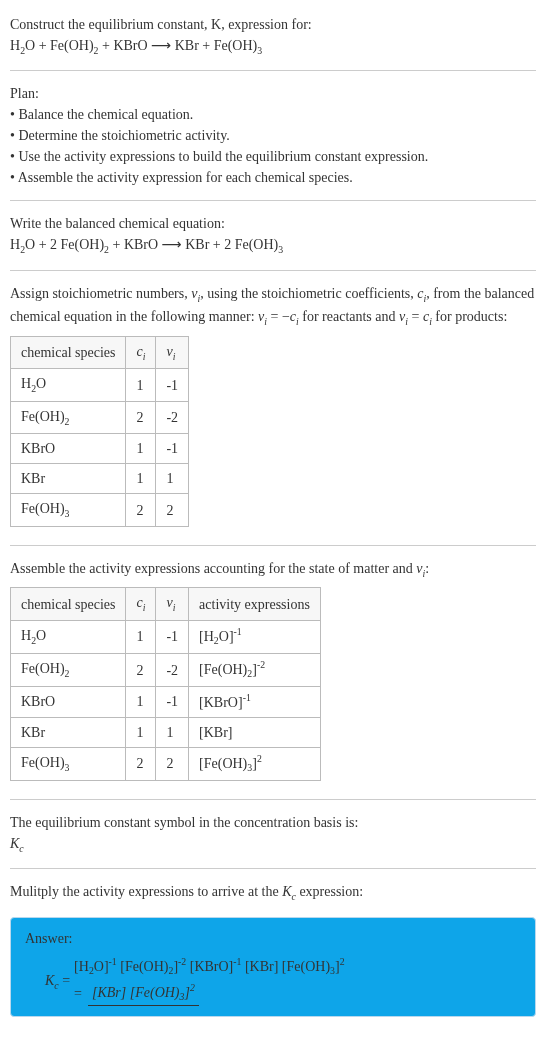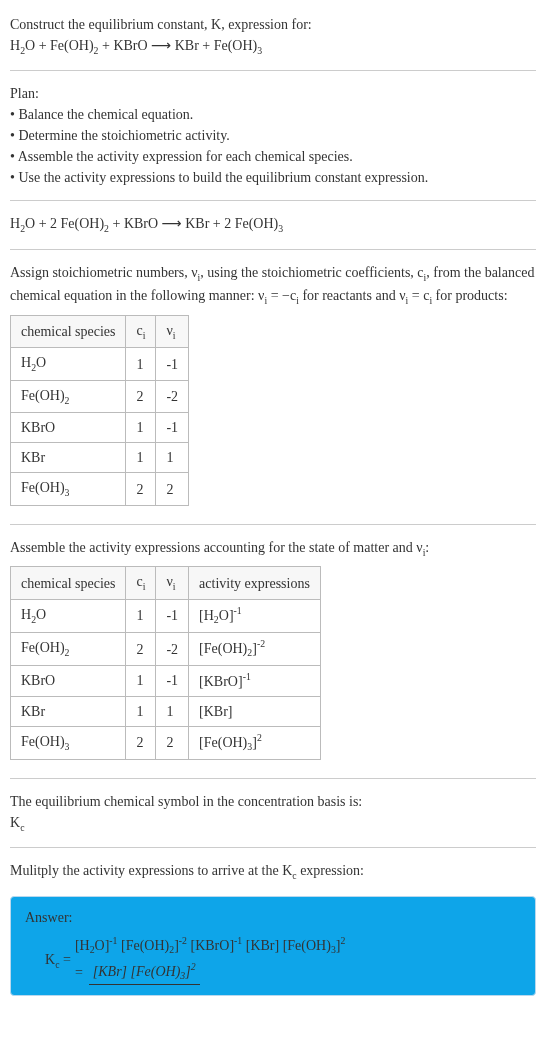--- a/index.html
+++ b/index.html
@@ -44,20 +44,21 @@
     background: #0ea5e9;
     border: 1px solid #b8d8ee;
     border-radius: 4px;
     padding: 10px 14px;
     margin-top: 6px;
   }
   .answer-box .label {
     margin-bottom: 6px;
   }
   .italic {
+    font-style: italic;
   }
   .frac {
     display: inline-block;
     vertical-align: middle;
     text-align: center;
   }
   .frac .num {
     display: block;
     border-bottom: 1px solid #333;
     padding: 0 4px;
@@ -91,27 +92,28 @@
     <div><span>Construct the equilibrium constant, K, expression for:</span></div>
     <div>H<sub>2</sub>O + Fe(OH)<sub>2</sub> + KBrO ⟶ KBr + Fe(OH)<sub>3</sub></div>
   </div>
 
   <hr class="sep">
 
   <div class="section">
     <div><span>Plan:</span></div>
     <div><span>• Balance the chemical equation.</span></div>
     <div><span>• Determine the stoichiometric activity.</span></div>
+    <div><span>• Use the activity expressions to build the equilibrium constant expression.</span></div>
     <div><span>• Assemble the activity expression for each chemical species.</span></div>
-    <div><span>• Use the activity expressions to build the equilibrium constant expression.</span></div>
-  </div>
-
-  <hr class="sep">
-
-  <div class="section">
+  </div>
+
+  <hr class="sep">
+
+  <div class="section">
+    <div><span>Write the balanced chemical equation:</span></div>
     <div>H<sub>2</sub>O + 2 Fe(OH)<sub>2</sub> + KBrO ⟶ KBr + 2 Fe(OH)<sub>3</sub></div>
   </div>
 
   <hr class="sep">
 
   <div class="section">
     <div>Assign stoichiometric numbers, <span class="italic">ν<sub>i</sub></span>, using the stoichiometric coefficients, <span class="italic">c<sub>i</sub></span>, from the balanced chemical equation in the following manner: <span class="italic">ν<sub>i</sub></span> = −<span class="italic">c<sub>i</sub></span> for reactants and <span class="italic">ν<sub>i</sub></span> = <span class="italic">c<sub>i</sub></span> for products:</div>
     <table>
       <tbody>
           <tr>
@@ -190,21 +192,21 @@
         <td><span>2</span></td>
         <td>[Fe(OH)<sub>3</sub>]<sup>2</sup></td>
       </tr>
     </tbody>
       </table>
   </div>
 
   <hr class="sep">
 
   <div class="section">
-    <div><span>The equilibrium chemical symbol in the concentration basis is:</span></div>
+    <div><span>The equilibrium constant symbol in the concentration basis is:</span></div>
     <div><span class="italic">K<sub>c</sub></span></div>
   </div>
 
   <hr class="sep">
 
   <div class="section">
     <div>Mulitply the activity expressions to arrive at the <span class="italic">K<sub>c</sub></span> expression:</div>
   </div>
 
   <div class="answer-box">

